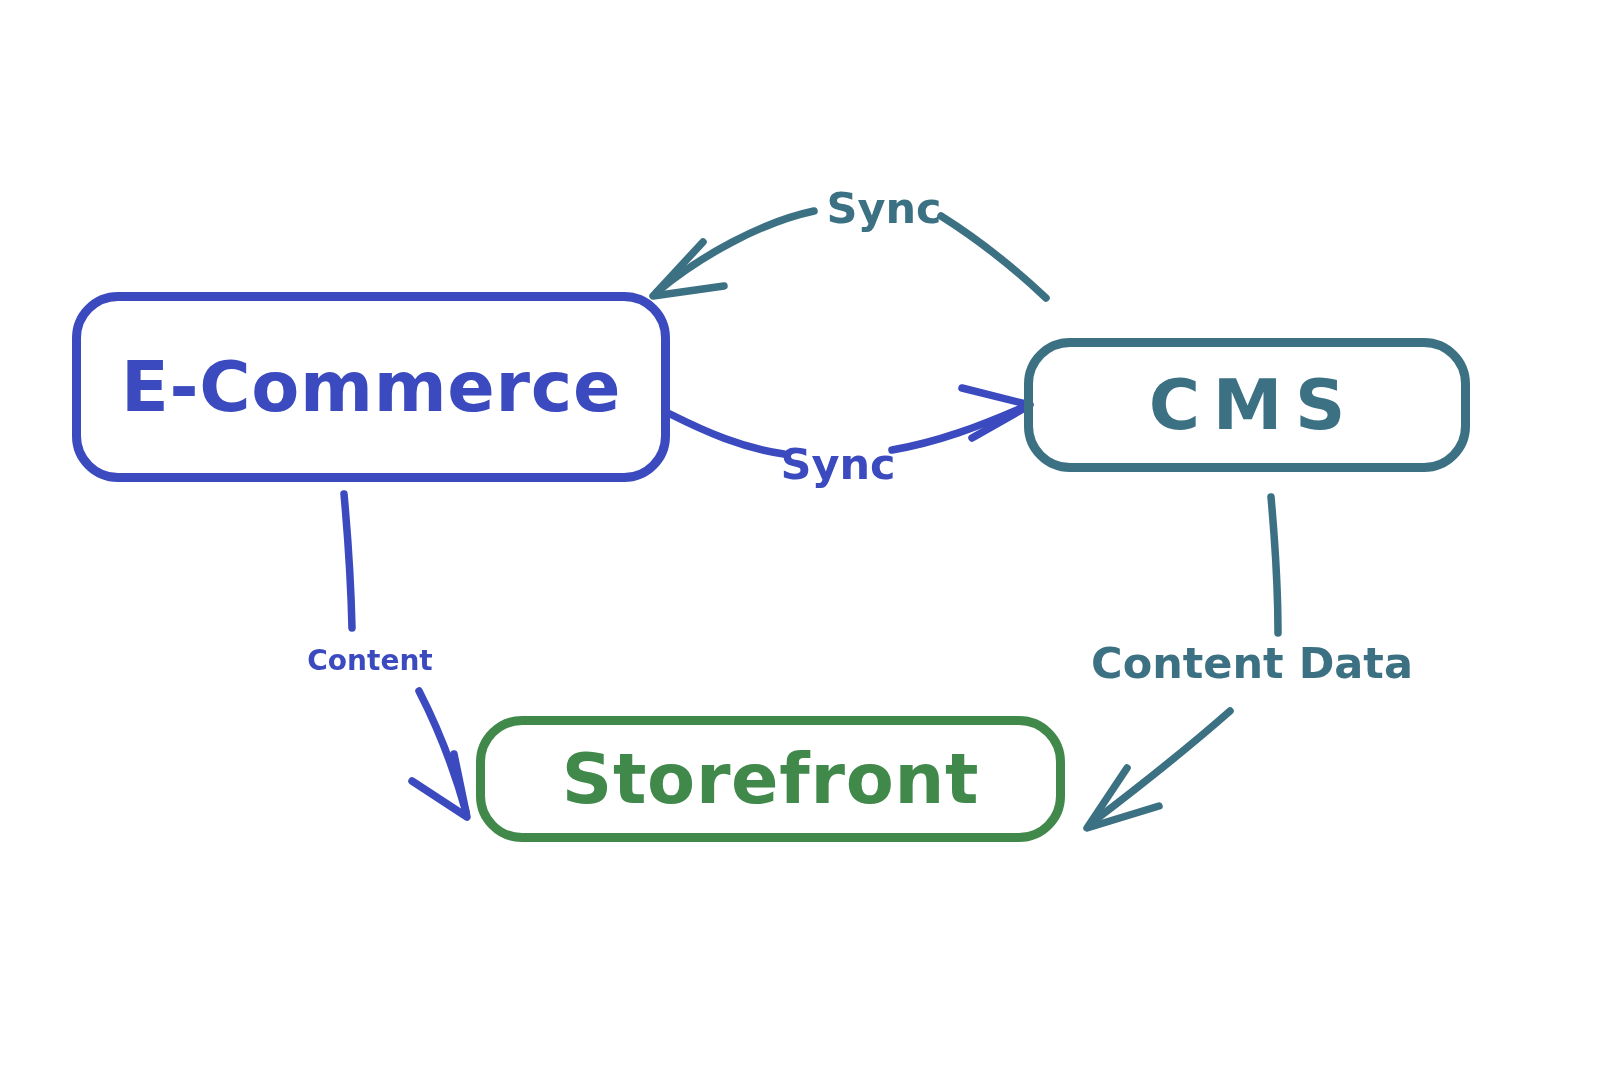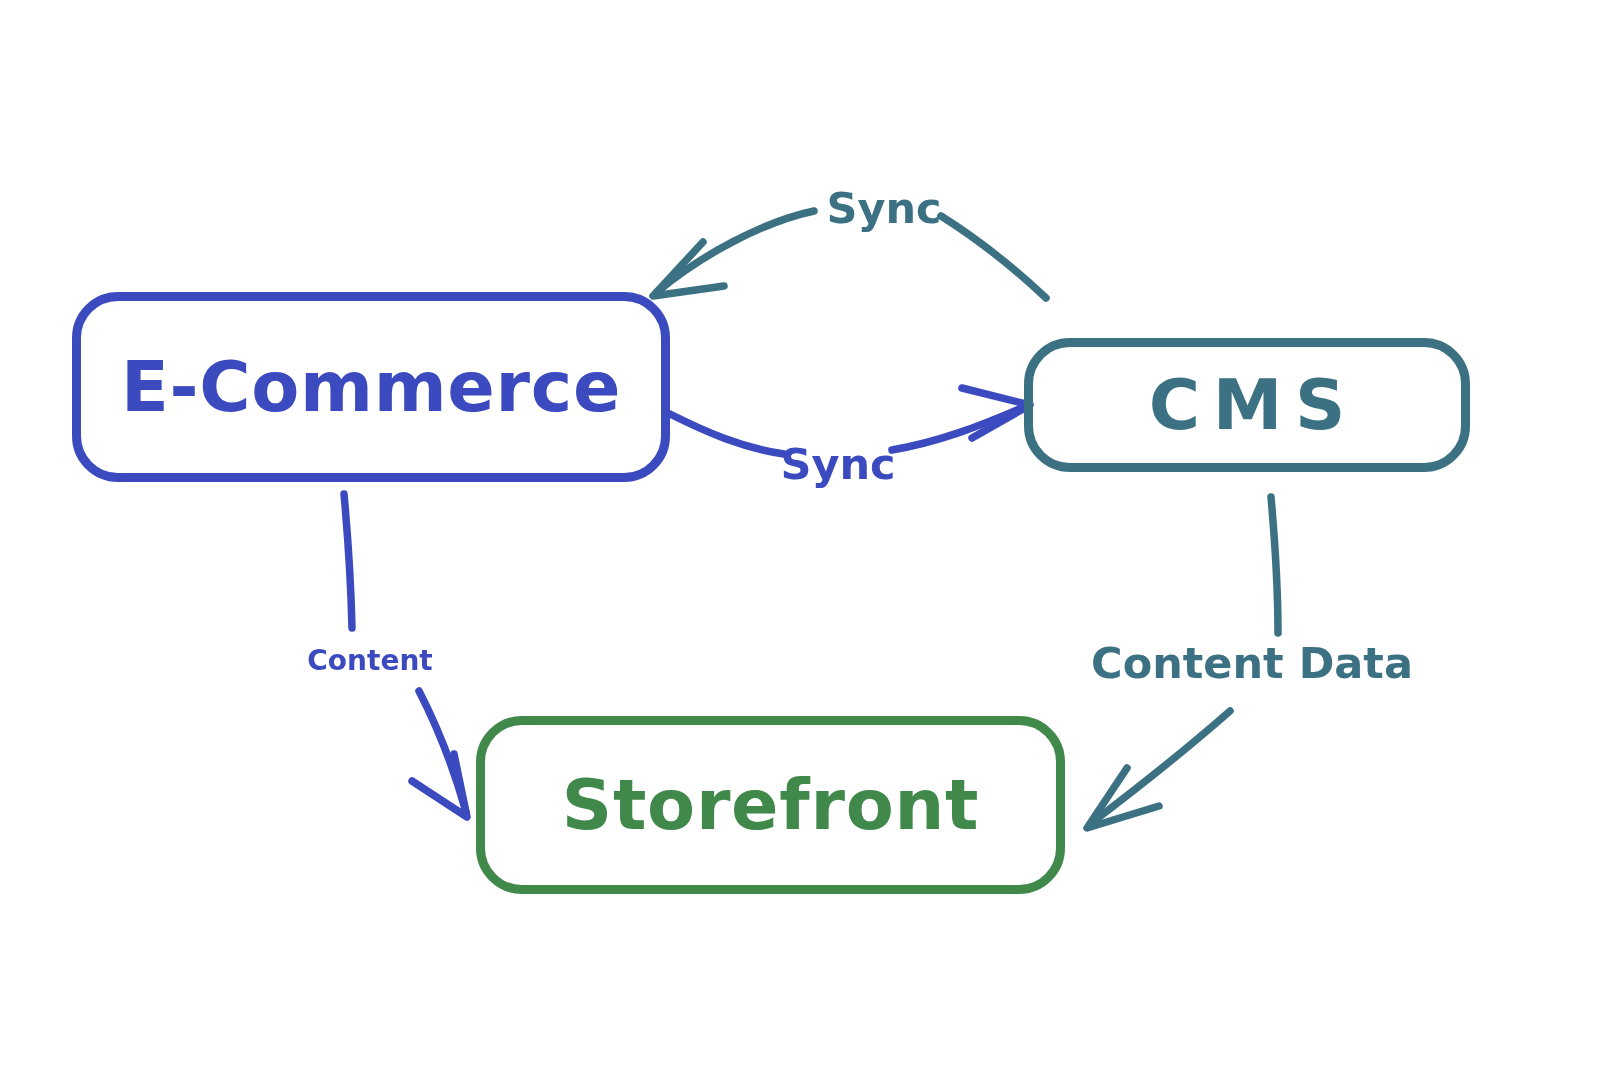--- a/index.html
+++ b/index.html
@@ -51,21 +51,21 @@
   }
   .node-cms {
     left: 1024px; top: 294px; width: 446px; height: 134px;
     border-color: var(--teal, #3c7183);
     color: var(--teal, #3c7183);
     letter-spacing: 0.18em;
     margin-top: 44px;
   }
   .node-cms .node-label { padding-left: 0.18em; } 
   .node-storefront {
-    left: 476px; top: 716px; width: 589px; height: 178px;
+    left: 476px; top: 716px; width: 589px; height: 126px;
     border-color: var(--green, #41894a);
     color: var(--green, #41894a);
   }
   .edge-label {
     position: absolute;
     transform: translate(-50%, -50%);
     font-weight: 700;
     font-size: 43px;
     white-space: nowrap;
   }

